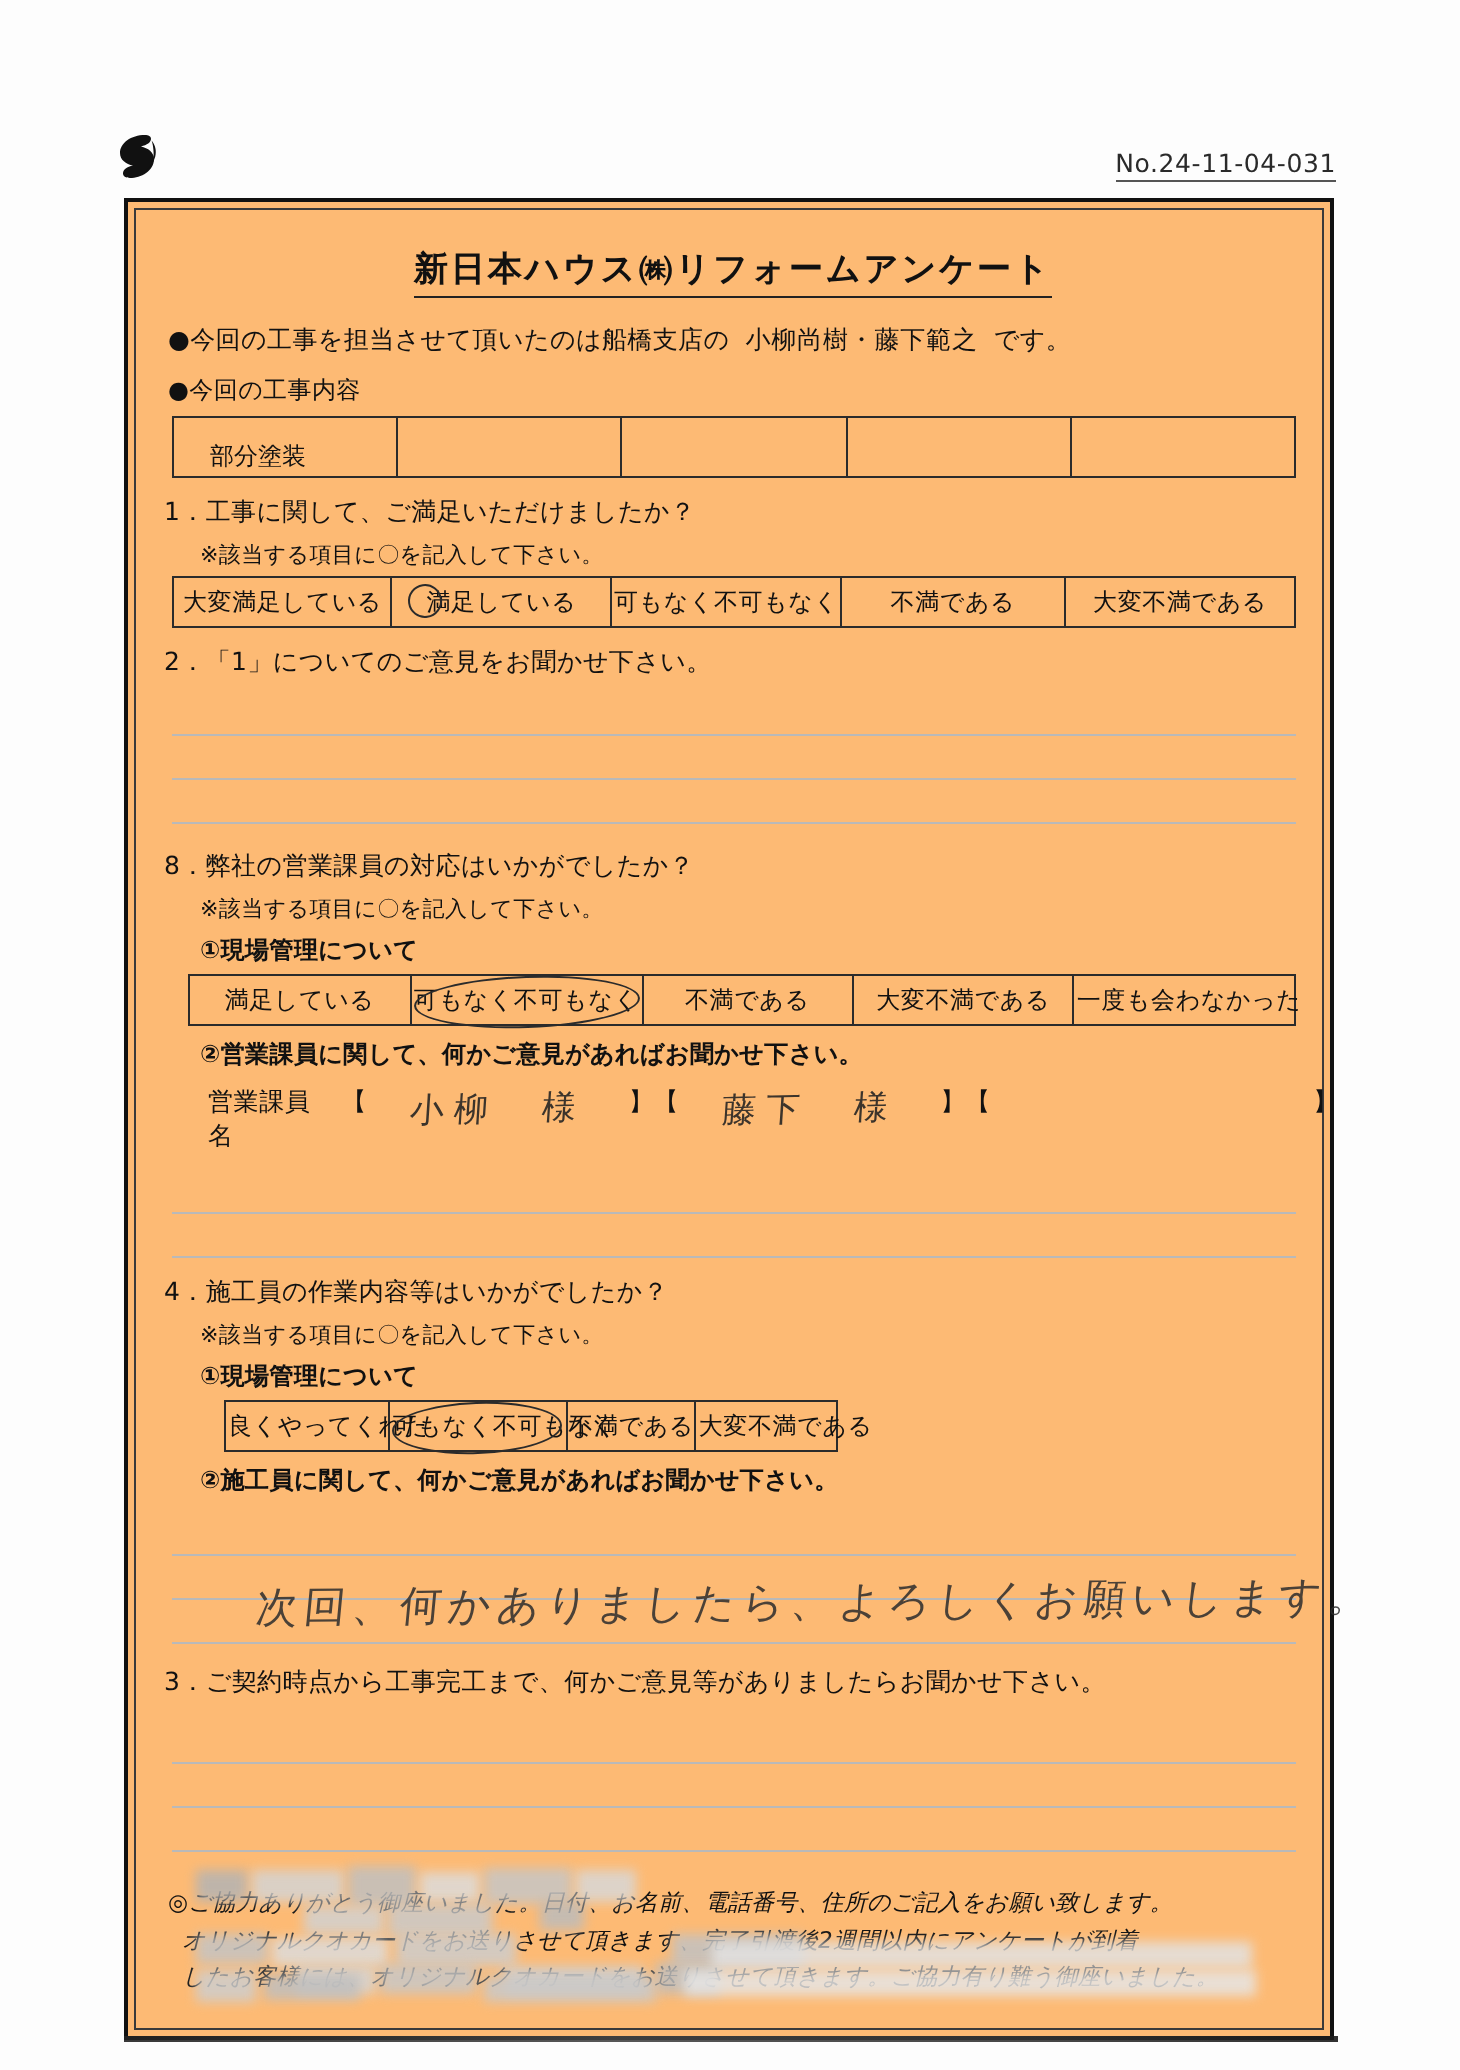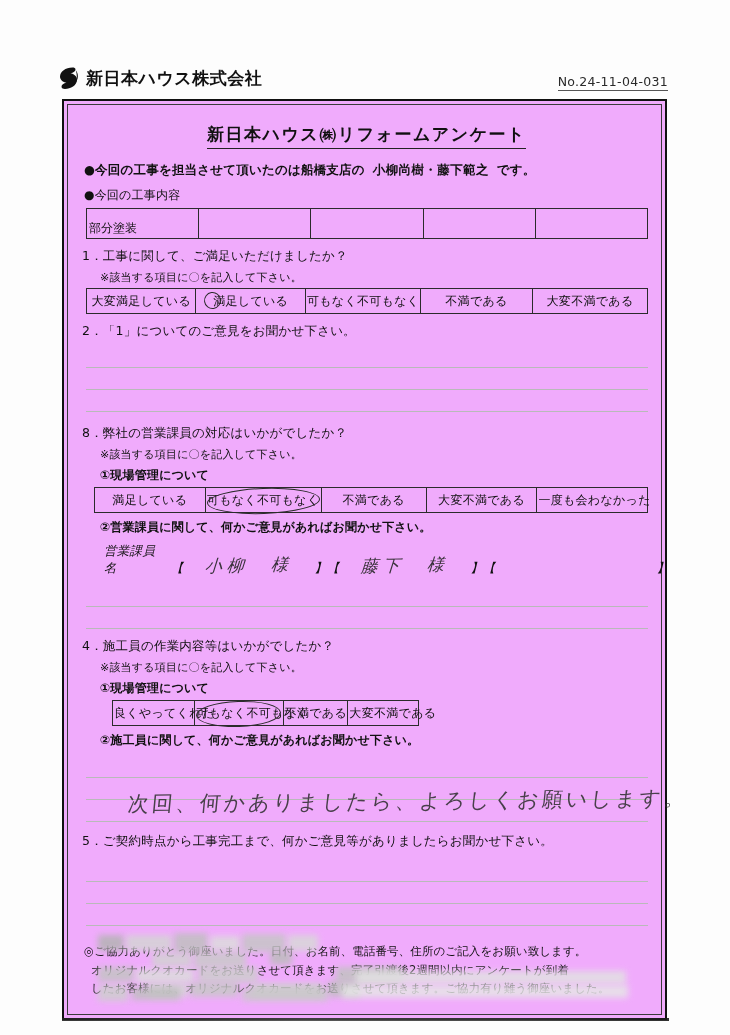--- a/index.html
+++ b/index.html
@@ -60,21 +60,21 @@
 
   
   .frame {
     position: absolute;
     left: 62px;
     top: 99px;
     width: 605px;
     height: 921px;
     border: 2px solid #111;
     box-sizing: border-box;
-    background: #f0abfc;
+    background: #fdba74;
   }
   .frame-inner {
     position: absolute;
     left: 3px; top: 3px; right: 3px; bottom: 3px;
     border: 1px solid #3a3a3a;
     box-sizing: border-box;
   }
 
   
   .content {
@@ -97,21 +97,20 @@
     padding-bottom: 2px;
     color: #111;
   }
 
   .lead-line {
     font-size: 12.5px;
     margin: 13px 0 1px 20px;
     letter-spacing: 0.2px;
     color: #111;
     white-space: nowrap;
-    font-weight: bold;
   }
   .staff-names { margin: 0 8px; letter-spacing: 0.4px; }
 
   .lead-line2 {
     font-size: 12px;
     margin: 8px 0 0 20px;
     letter-spacing: 0.2px;
     color: #111;
   }
 
@@ -120,21 +119,21 @@
     margin: 4px 0 0 22px;
     border-collapse: collapse;
     width: 562px;
     table-layout: fixed;
   }
   .work-table td {
     border: 1px solid #2b2b2b;
     height: 28px;
     vertical-align: bottom;
     font-size: 12px;
-    padding: 0 0 1px 2px;
+    padding: 0 0 1px 18px;
     color: #111;
   }
 
   
   .q {
     margin: 9px 0 0 18px;
     font-size: 12.5px;
     color: #111;
     letter-spacing: 0.2px;
   }
@@ -200,23 +199,22 @@
   .rule-line {
     border-bottom: 1px solid #b9b9b9;
     height: 21px;
   }
 
   
   .name-row {
     margin: 7px 0 0 40px;
     font-size: 12.5px;
     display: flex;
-    align-items: flex-end;
-    color: #111;
-    font-style: italic;
+    align-items: flex-start;
+    color: #111;
   }
   .name-label { margin-right: 6px; letter-spacing: 0.3px; }
   .name-slot {
     display: inline-flex;
     align-items: center;
     font-size: 12.5px;
   }
   .brk { color: #111; }
   .hw {
     font-family: "DejaVu Sans", "Liberation Sans", sans-serif;
@@ -246,20 +244,21 @@
   }
 
   
   .footer-note {
     margin: 16px 0 0 20px;
     width: 570px;
     font-size: 11.5px;
     line-height: 1.62;
     color: #111;
     letter-spacing: 0.1px;
+    font-style: italic;
   }
   .footer-indent { display: block; text-indent: 7px; }
 
   
   .redacted {
     position: absolute;
     left: 28px;
     top: 832px;
     width: 550px;
     height: 76px;
@@ -287,21 +286,20 @@
 
 <div id="scan">
 
   <div class="letterhead">
     <span class="logo-mark">
       <svg width="22" height="24" viewBox="0 0 22 24" aria-hidden="true">
         <path d="M14.5 1.5 C7.5 1.5 2 5.5 2 10.5 C2 14 5 16 8.5 16.8 C5.5 17.4 3.5 18.8 3.5 20.8 C3.5 22.4 5.2 23 7 23 C12.5 23 19 19.5 19 13.5 C19 10 16 8 12.5 7.2 C15.5 6.6 17.5 5.2 17.5 3.4 C17.5 2.1 16.2 1.5 14.5 1.5 Z" fill="#111"></path>
         <path d="M17.8 4.2 C19.6 6.4 20.4 9.2 19.6 12.4 C18.9 15.2 17.1 17.6 14.8 19.4 C17.6 16.8 19 13.4 18.8 10.2 C18.7 7.9 18.4 5.9 17.8 4.2 Z" fill="#111"></path>
       </svg>
     </span>
-    <span class="company-name">新日本ハウス株式会社</span>
   </div>
 
   <div class="doc-no">No.24-11-04-031</div>
 
   <div class="frame">
     <div class="frame-inner"></div>
 
     <div class="content">
 
       <div class="form-title">新日本ハウス㈱リフォームアンケート</div>
@@ -407,21 +405,21 @@
         </tr>
       </tbody>
         </table>
       <div class="q-sub" style="margin-top:6px">②施工員に関して、何かご意見があればお聞かせ下さい。</div>
       <div class="rules" style="margin-top:7px">
         <div class="rule-line"></div>
         <div class="rule-line"></div>
         <div class="rule-line"></div>
       </div>
 
-      <div class="q" style="margin-top:11px">5．ご契約時点から工事完工まで、何かご意見等がありましたらお聞かせ下さい。</div>
+      <div class="q" style="margin-top:11px">3．ご契約時点から工事完工まで、何かご意見等がありましたらお聞かせ下さい。</div>
       <div class="rules" style="margin-top:10px">
         <div class="rule-line"></div>
         <div class="rule-line"></div>
         <div class="rule-line"></div>
       </div>
 
       <div class="footer-note">
         <span>◎ご協力ありがとう御座いました。日付、お名前、電話番号、住所のご記入をお願い致します。</span>
         <span class="footer-indent">オリジナルクオカードをお送りさせて頂きます、完了引渡後2週間以内にアンケートが到着</span>
         <span class="footer-indent">したお客様には、オリジナルクオカードをお送りさせて頂きます。ご協力有り難う御座いました。</span>

